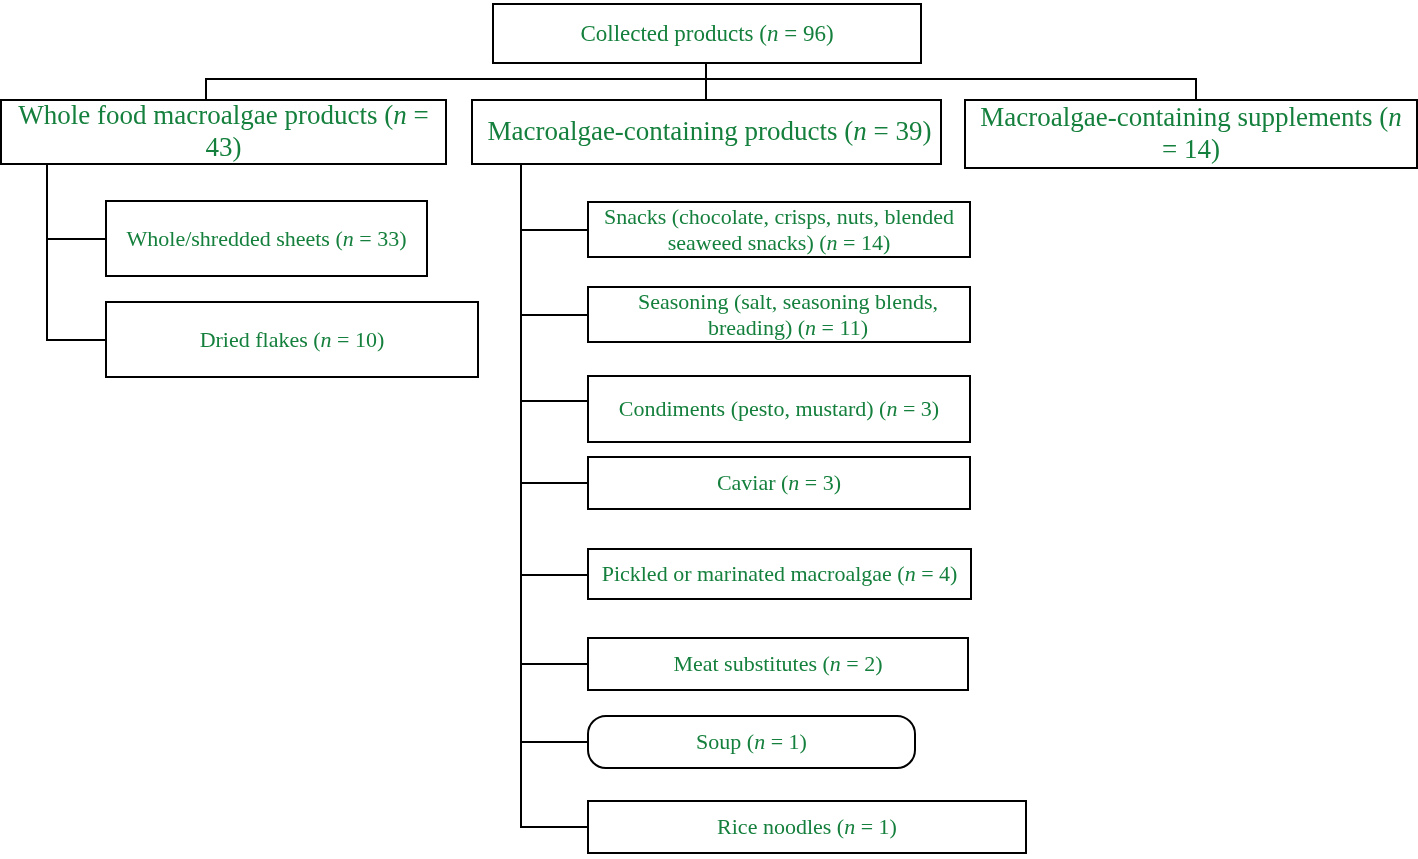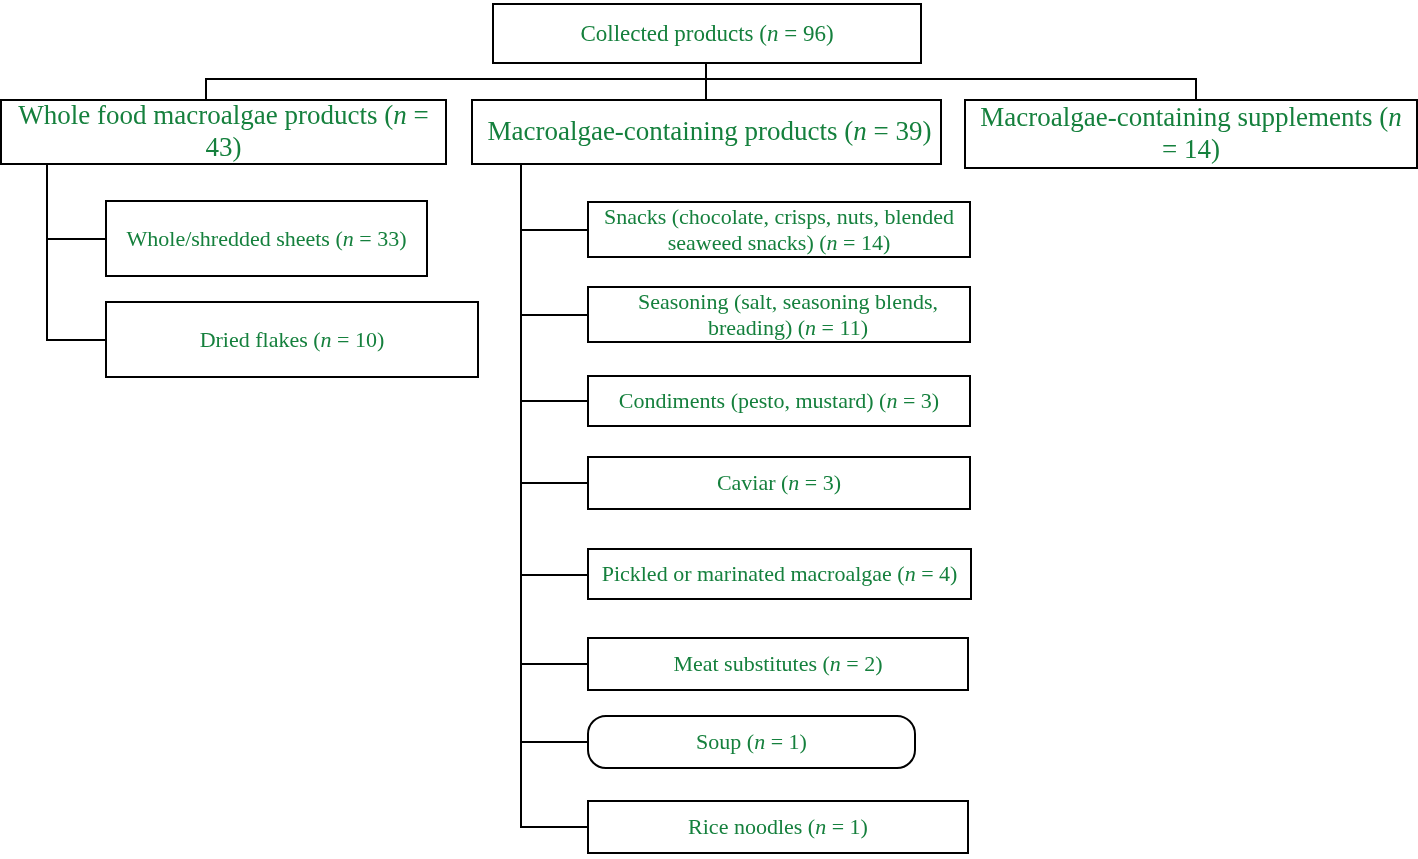--- a/index.html
+++ b/index.html
@@ -95,37 +95,37 @@
   </div>
 
   <div class="node n-leaf2" style="left:587px; top:201px; width:384px; height:57px;">
     <span class="txt">Snacks (chocolate, crisps, nuts, blended<br>seaweed snacks) (<i class="ital">n</i> = 14)</span>
   </div>
 
   <div class="node n-leaf2" style="left:587px; top:286px; width:384px; height:57px;padding-left:24px;">
     <span class="txt">Seasoning (salt, seasoning blends,<br>breading) (<i class="ital">n</i> = 11)</span>
   </div>
 
-  <div class="node n-leaf2" style="left:587px; top:375px; width:384px; height:52px;">
+  <div class="node n-leaf2" style="left:587px; top:375px; width:384px; height:68px;">
     <span class="txt">Condiments (pesto, mustard) (<i class="ital">n</i> = 3)</span>
   </div>
 
   <div class="node n-leaf2" style="left:587px; top:456px; width:384px; height:54px;">
     <span class="txt">Caviar (<i class="ital">n</i> = 3)</span>
   </div>
 
   <div class="node n-leaf2" style="left:587px; top:548px; width:385px; height:52px;">
     <span class="txt">Pickled or marinated macroalgae (<i class="ital">n</i> = 4)</span>
   </div>
 
   <div class="node n-leaf2" style="left:587px; top:637px; width:382px; height:54px;">
     <span class="txt">Meat substitutes (<i class="ital">n</i> = 2)</span>
   </div>
 
   <div class="node n-leaf2" style="left:587px; top:715px; width:329px; height:54px;border-radius:19px;">
     <span class="txt">Soup (<i class="ital">n</i> = 1)</span>
   </div>
 
-  <div class="node n-leaf2" style="left:587px; top:800px; width:382px; height:54px;">
+  <div class="node n-leaf2" style="left:587px; top:800px; width:440px; height:54px;">
     <span class="txt">Rice noodles (<i class="ital">n</i> = 1)</span>
   </div>
 
 </div>
 
 </body></html>

